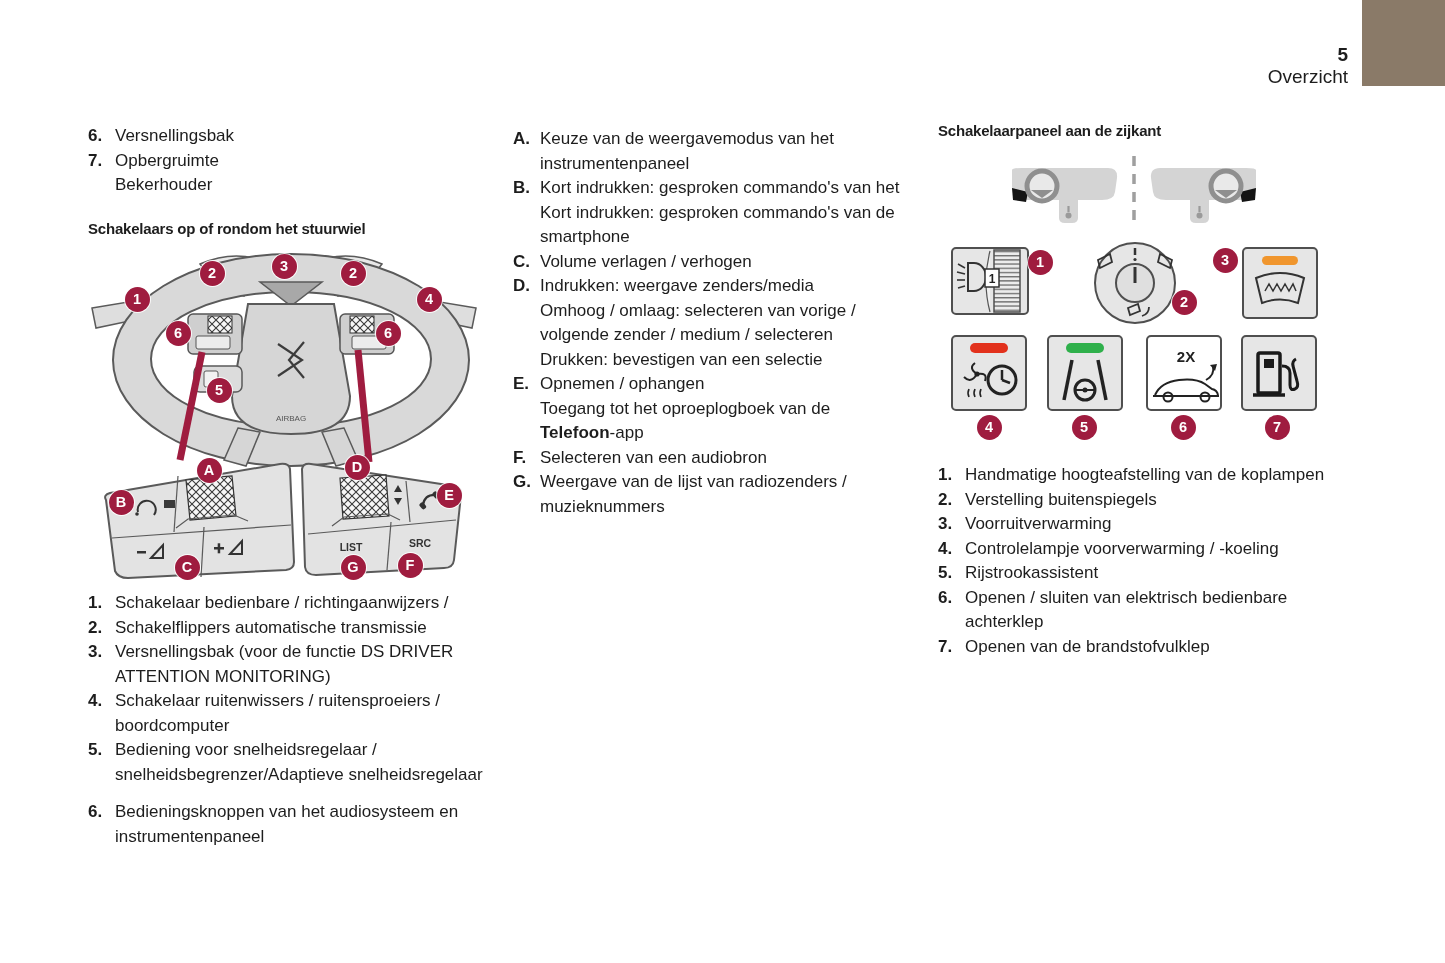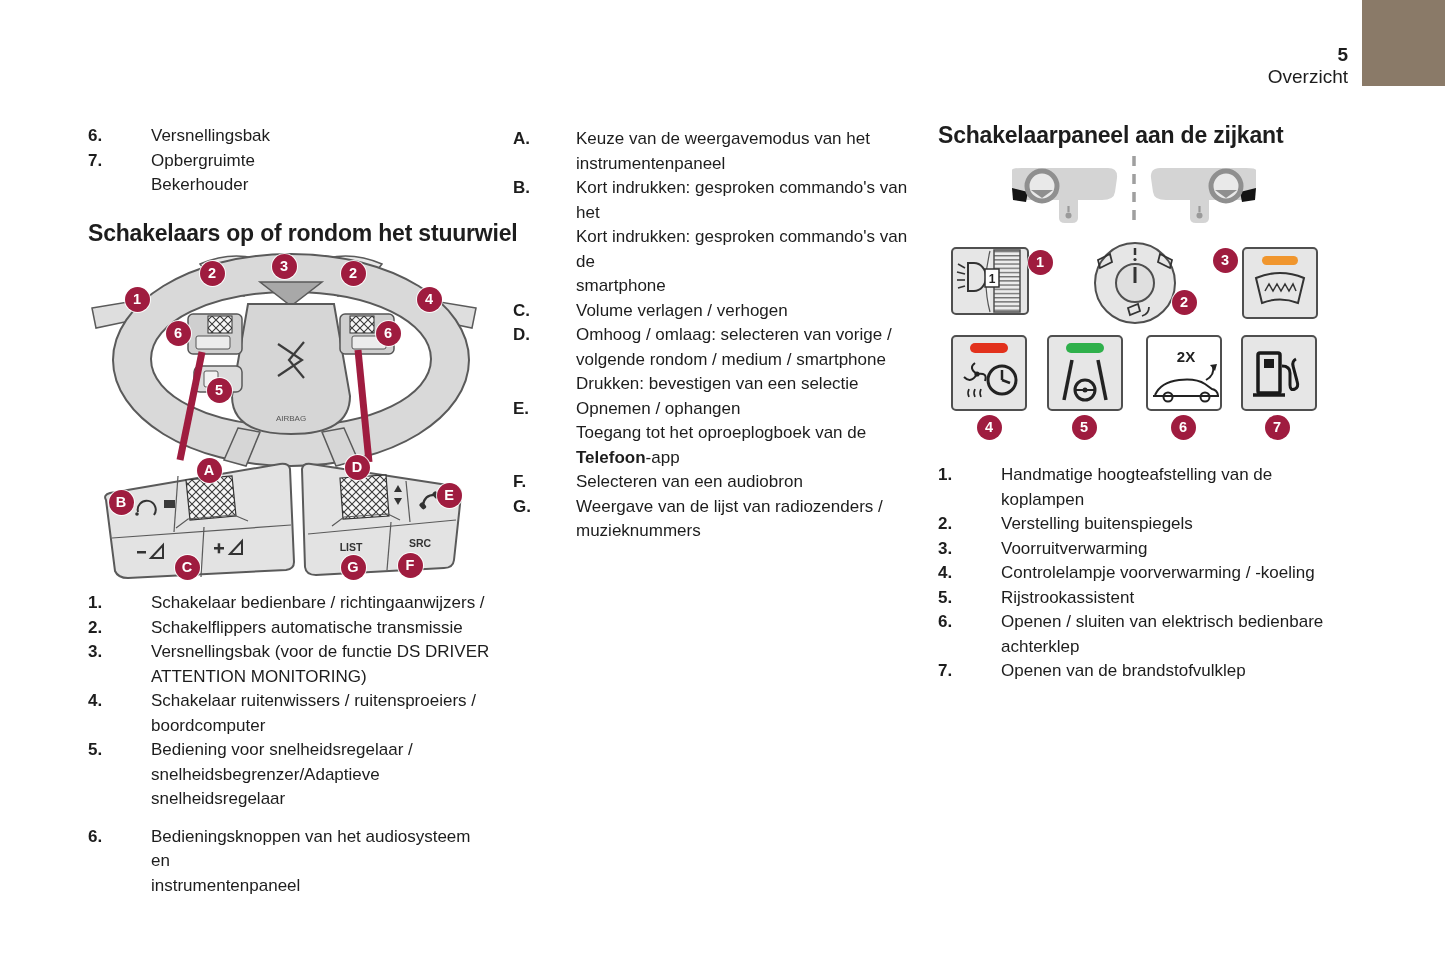--- a/index.html
+++ b/index.html
@@ -6,26 +6,26 @@
   body{
     width:1445px;height:963px;position:relative;background:#ffffff;
     font-family:"Liberation Sans","DejaVu Sans",sans-serif;color:#1d1d1d;overflow:hidden;
   }
   .abs{position:absolute;}
   
   .corner-tab{position:absolute;top:0;right:0;width:83px;height:86px;background:#8a7a68;}
   .page-num{position:absolute;top:44px;right:97px;font-size:19px;font-weight:bold;text-align:right;}
   .section-name{position:absolute;top:66px;right:97px;font-size:19px;text-align:right;}
   
-  .heading{font-size:23px;font-weight:bold;letter-spacing:-0.2px;}
+  .heading{font-size:15px;font-weight:bold;letter-spacing:-0.2px;}
   
   .lst{font-size:17px;line-height:24.5px;}
   .row{display:flex;}
   .num{width:27px;font-weight:bold;flex:0 0 27px;}
-  .txt{flex:1;margin-left:36px;}
+  .txt{flex:1;}
   .line{display:block;}
   .b{font-weight:bold;}
   .gap-top{margin-top:13px;}
   
   .badge{
     position:absolute;width:25px;height:25px;margin:-12.5px 0 0 -12.5px;border-radius:50%;
     background:#9f1c3f;color:#fff;font-size:14.5px;font-weight:bold;
     display:flex;align-items:center;justify-content:center;
     box-shadow:0 0 0 1px rgba(255,255,255,.85);
   }
@@ -238,22 +238,23 @@
   </div>
   <div class="row">
     <span class="num">C.</span>
     <span class="txt">
         <span class="line">Volume verlagen / verhogen</span>
       </span>
   </div>
   <div class="row">
     <span class="num">D.</span>
     <span class="txt">
+      <span class="line">Indrukken: weergave zenders/media</span>
       <span class="line">Omhoog / omlaag: selecteren van vorige /</span>
-      <span class="line">volgende rondom / medium / smartphone</span>
+      <span class="line">volgende zender / medium / selecteren</span>
       <span class="line">Drukken: bevestigen van een selectie</span>
     </span>
   </div>
   <div class="row">
     <span class="num">E.</span>
     <span class="txt">
       <span class="line">Opnemen / ophangen</span>
       <span class="line">Toegang tot het oproeplogboek van de</span>
       <span class="line"><span class="b">Telefoon</span><span>-app</span></span>
     </span>

